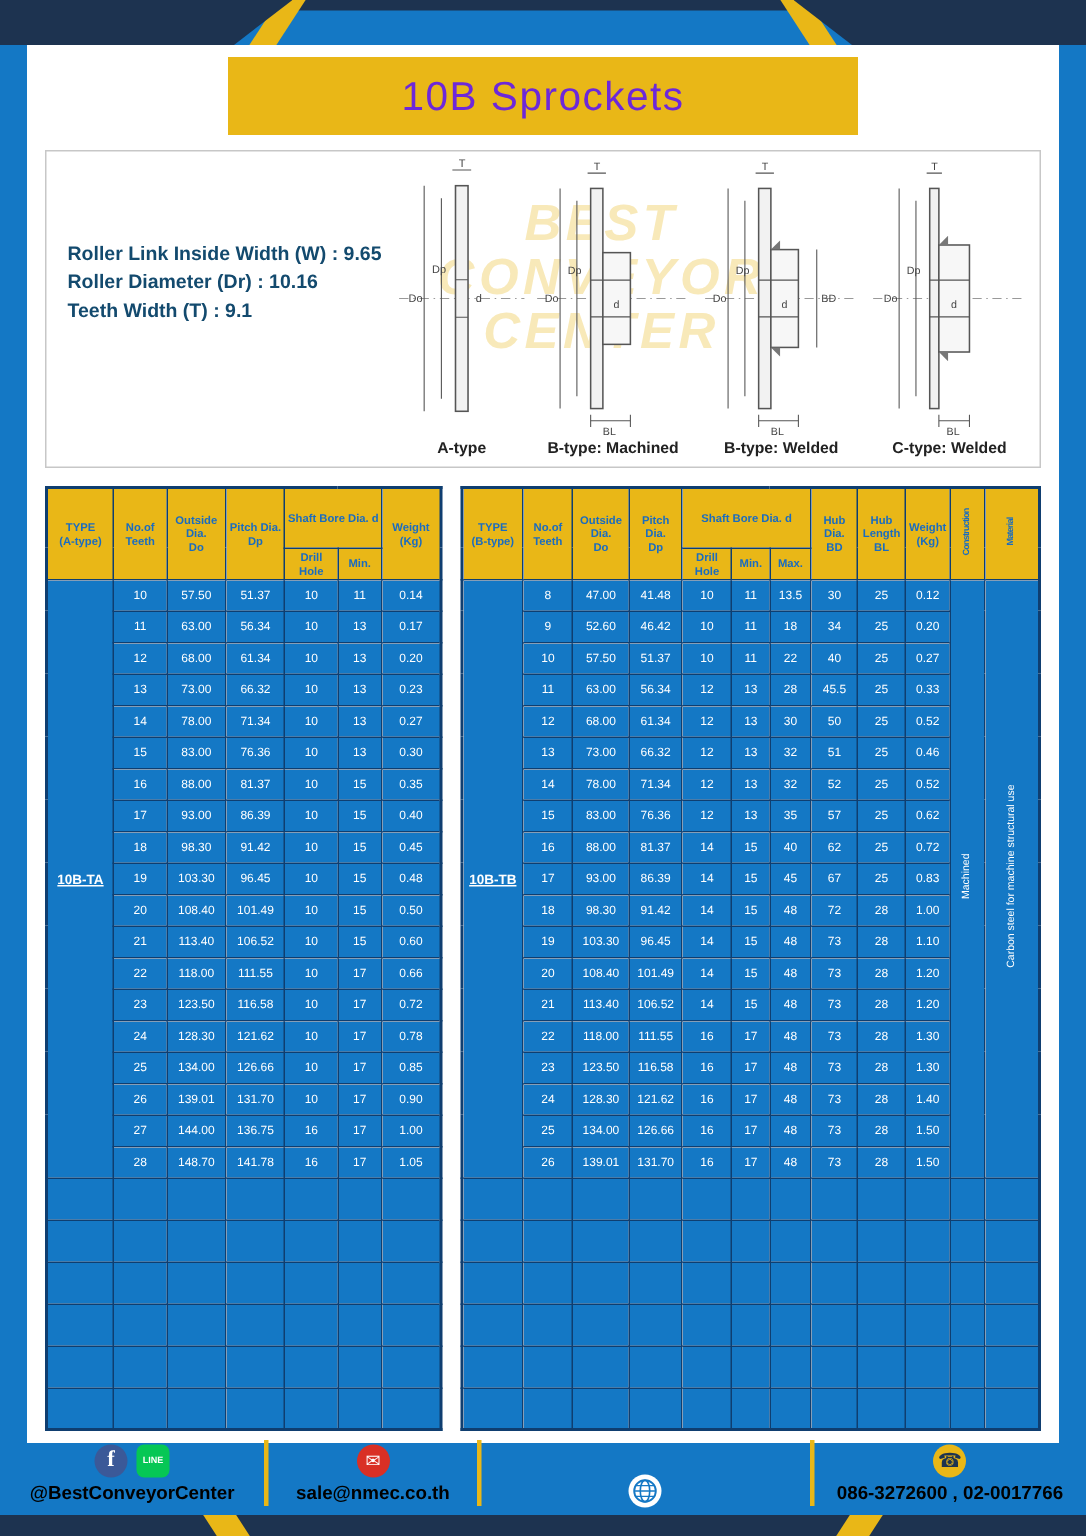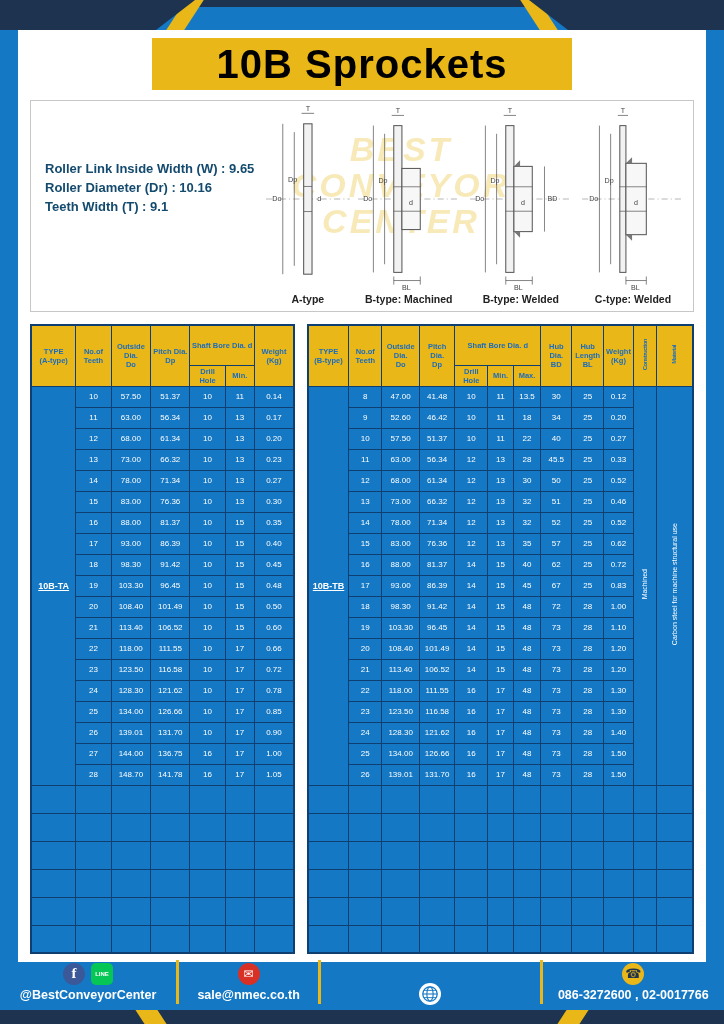--- a/index.html
+++ b/index.html
@@ -27,21 +27,21 @@
   .card {
     position:absolute; left:18px; right:18px; top:30px; bottom:62px;
     background:#ffffff; z-index:1;
   }
   .title-banner {
     width:420px; height:52px; margin:8px auto 0 auto;
     background:#e9b717;
     display:flex; align-items:center; justify-content:center;
   }
   .title-banner h1 {
-    font-size:40px; font-weight:bold; color:#000000; letter-spacing:1px;
+    font-size:27px; font-weight:normal; color:#6d28d9; letter-spacing:1px;
   }
 
   
   .info-box {
     position:relative; margin:10px 12px 0 12px; height:212px;
     border:1px solid #c7c7c7; background:#fff; overflow:hidden;
   }
   .watermark {
     position:absolute; left:220px; top:30px; width:300px;
     text-align:center; color:rgba(233,183,23,0.30);
@@ -94,21 +94,21 @@
     position:absolute; left:0; right:0; bottom:16px; height:52px;
     display:flex; align-items:center; z-index:2;
   }
   .fgroup {
     display:flex; flex-direction:column; align-items:center; justify-content:center;
     gap:3px; padding:0 6px;
   }
   .fg1 { flex:1.55; } .fg2 { flex:1.2; } .fg3 { flex:1.95;margin-top:40px; } .fg4 { flex:1.6; }
   .fsep { width:3px; height:44px; background:#e9b717; }
   .ficons { display:flex; gap:6px; align-items:center; }
-  .ftext { font-size:12.5px; font-weight:bold; color:#ffffff; white-space:nowrap; }
+  .ftext { font-size:12.5px; font-weight:bold; color:#000000; white-space:nowrap; }
   .icon-fb {
     width:22px; height:22px; border-radius:50%; background:#3b5998; color:#fff;
     display:flex; align-items:center; justify-content:center;
     font-weight:bold; font-size:15px; font-family:"Liberation Serif",serif;
   }
   .icon-line {
     width:22px; height:22px; border-radius:5px; background:#06c755; color:#fff;
     display:flex; align-items:center; justify-content:center;
     font-weight:bold; font-size:6px;
   }

